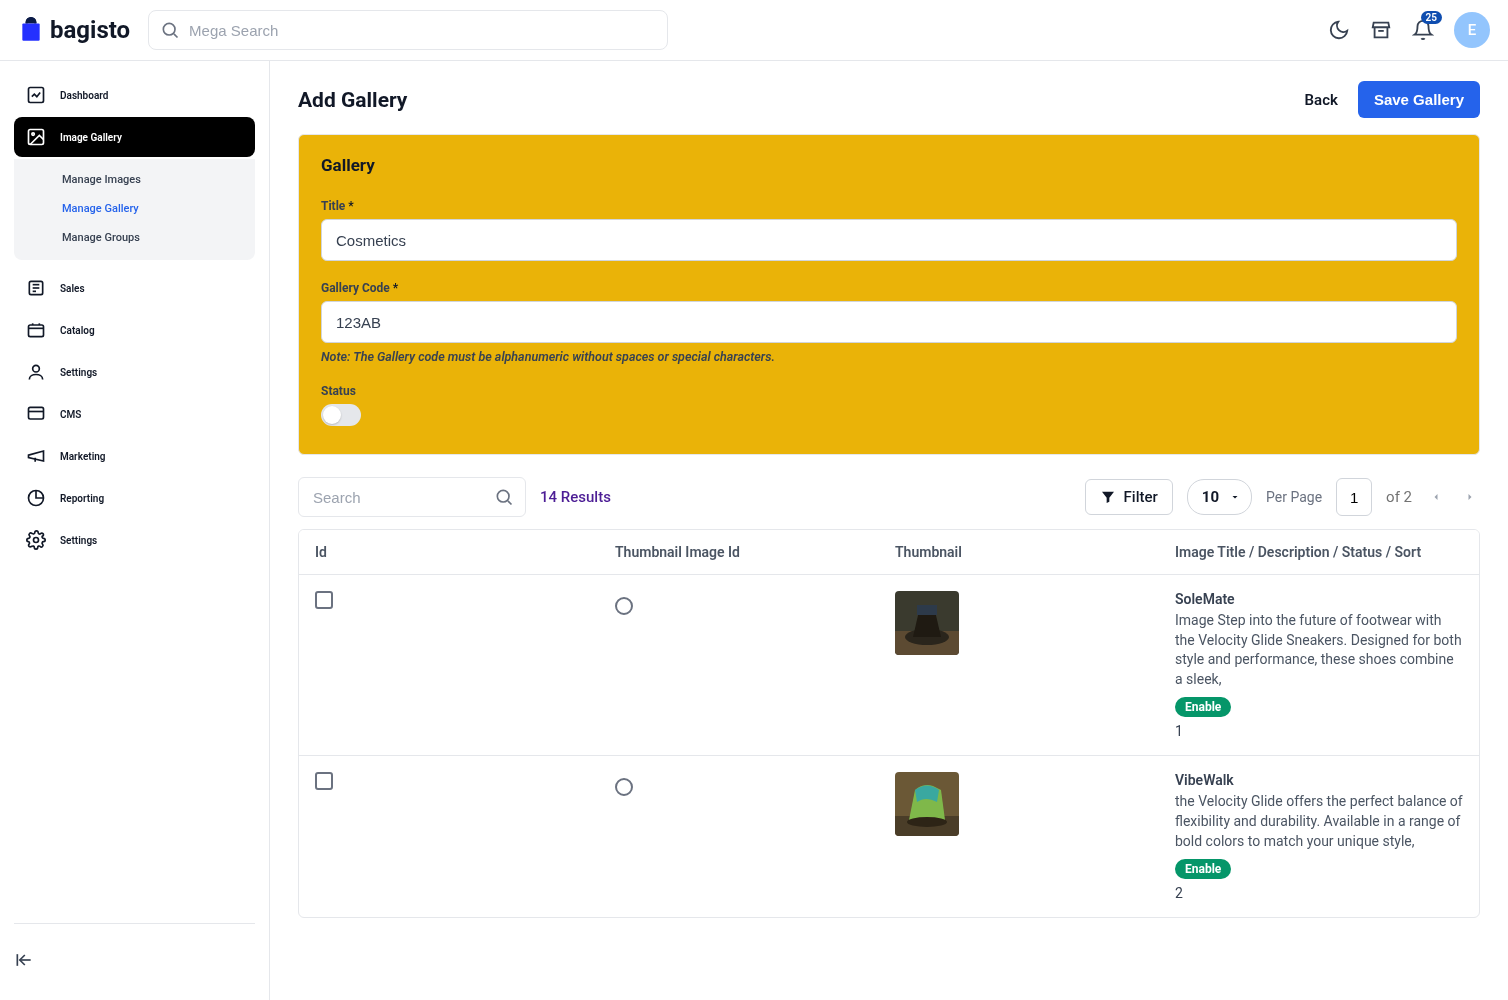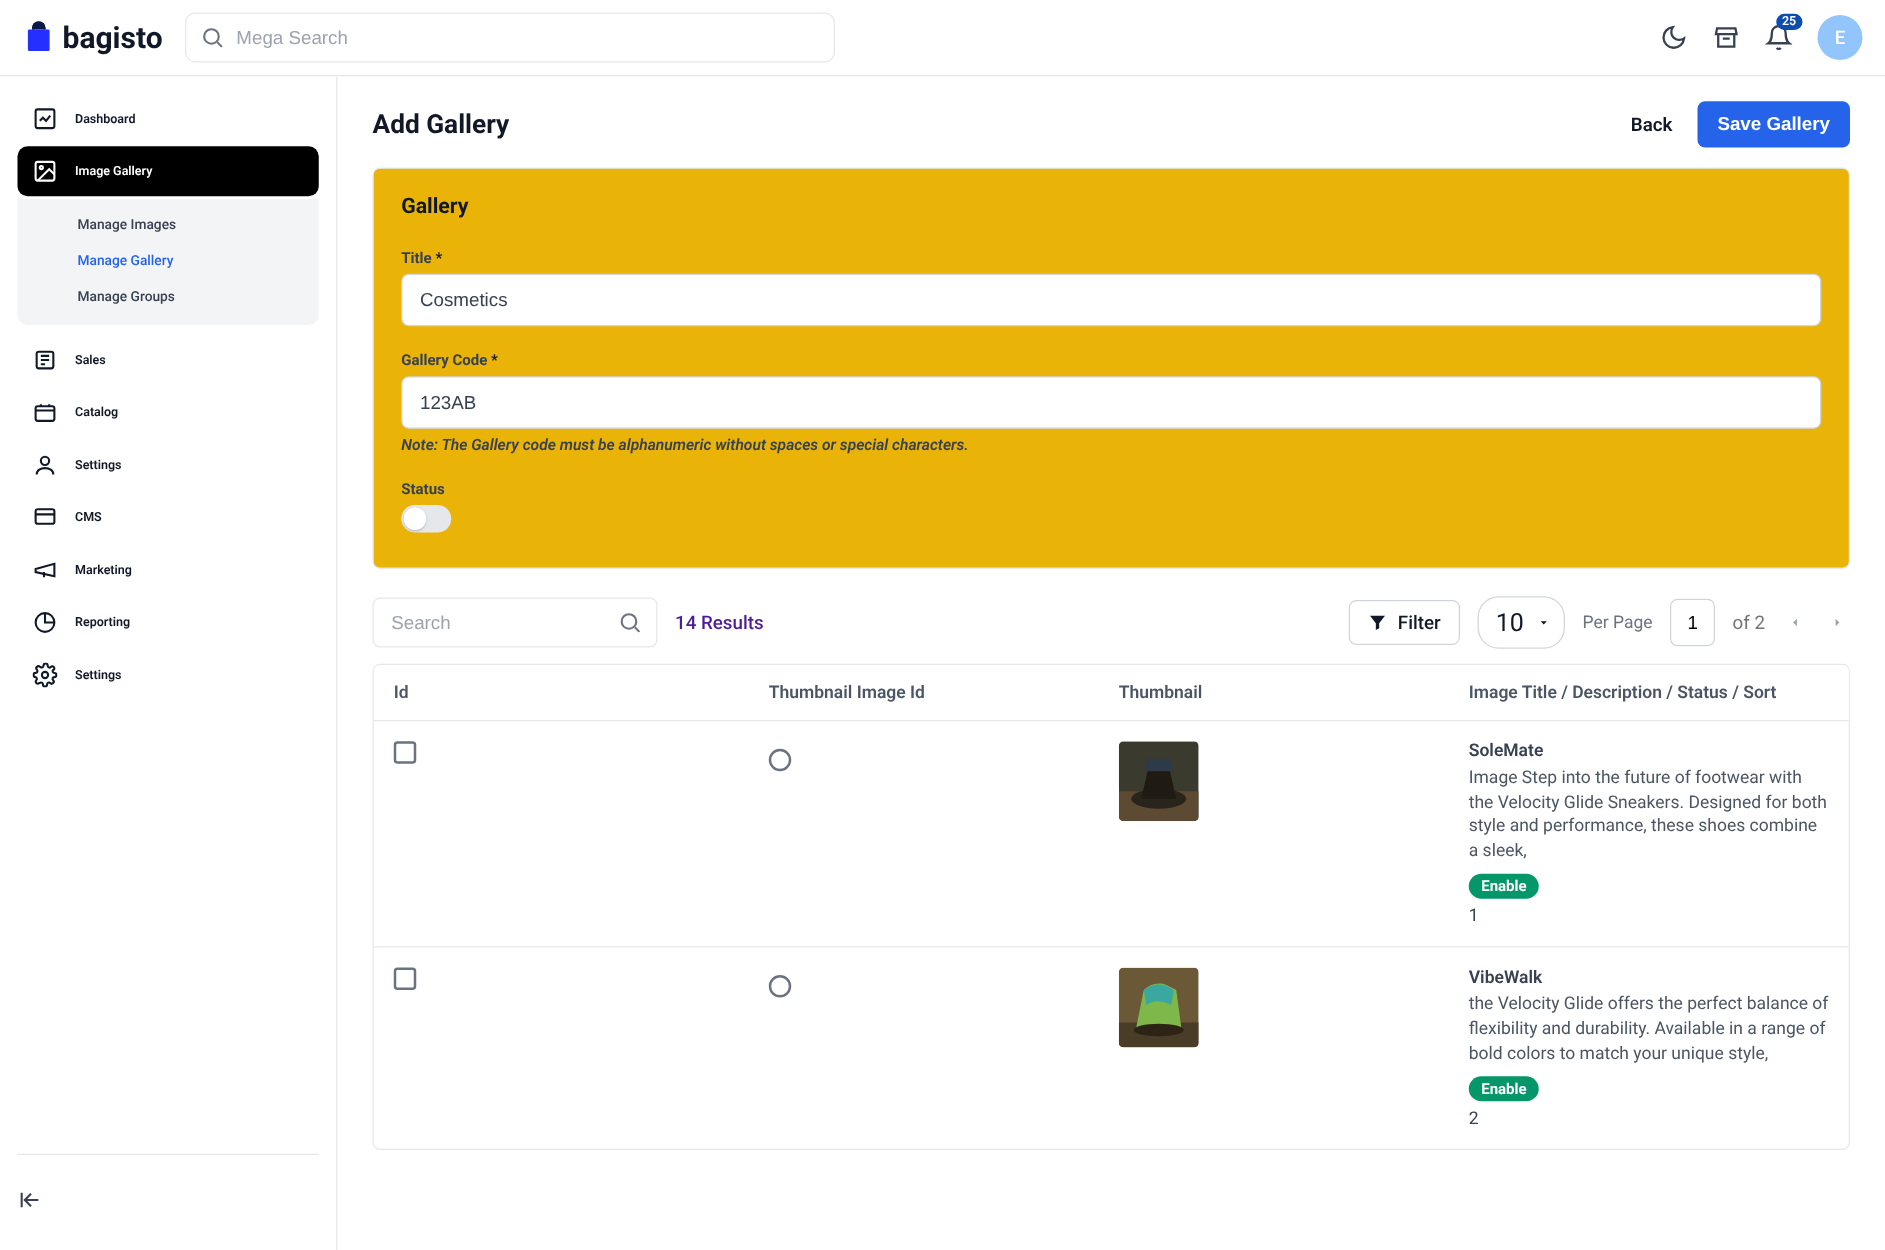--- a/index.html
+++ b/index.html
@@ -53,21 +53,21 @@
 
 
 .table-toolbar { display: flex; align-items: center; gap: 14px; margin-bottom: 12px; }
 .tb-search { position: relative; }
 .tb-search input { width: 228px; height: 40px; border: 1px solid #e5e7eb; border-radius: 6px; padding: 0 40px 0 14px; font-size: 15px; }
 .tb-search input::placeholder { color: #9ca3af; }
 .tb-search-icon { position: absolute; right: 12px; top: 50%; transform: translateY(-50%); color: #6b7280; }
 .results { font-size: 15px; color: #4c1d95; font-weight: 500; }
 .tb-spacer { flex: 1; }
 .filter-btn { display: flex; align-items: center; gap: 8px; border: 1px solid #d1d5db; border-radius: 6px; padding: 8px 14px; font-size: 15px; font-weight: 500; cursor: pointer; background: #fff; }
-.select-box { display: flex; align-items: center; gap: 10px; border: 1px solid #d1d5db; border-radius: 17px; padding: 8px 10px 8px 14px; font-size: 20px; cursor: pointer; background: #fff; }
+.select-box { display: flex; align-items: center; gap: 10px; border: 1px solid #d1d5db; border-radius: 17px; padding: 8px 10px 8px 14px; font-size: 15px; cursor: pointer; background: #fff; font-weight: bold; }
 .perpage-lbl { font-size: 14px; color: #6b7280; }
 .page-input { width: 36px; height: 38px; border: 1px solid #d1d5db; border-radius: 6px; text-align: center; font-size: 15px; }
 .of-pages { font-size: 15px; color: #737373; }
 .pager-arrow { color: #9ca3af; cursor: pointer; padding: 4px; }
 
 
 .table { border: 1px solid #e5e7eb; border-radius: 6px; overflow: hidden; }
 .thead, .trow { display: grid; grid-template-columns: 300px 280px 280px 1fr; align-items: start; }
 .thead { background: #fff; border-bottom: 1px solid #e5e7eb; }
 .th { padding: 14px 16px; font-size: 14px; font-weight: 600; color: #4b5563; }

